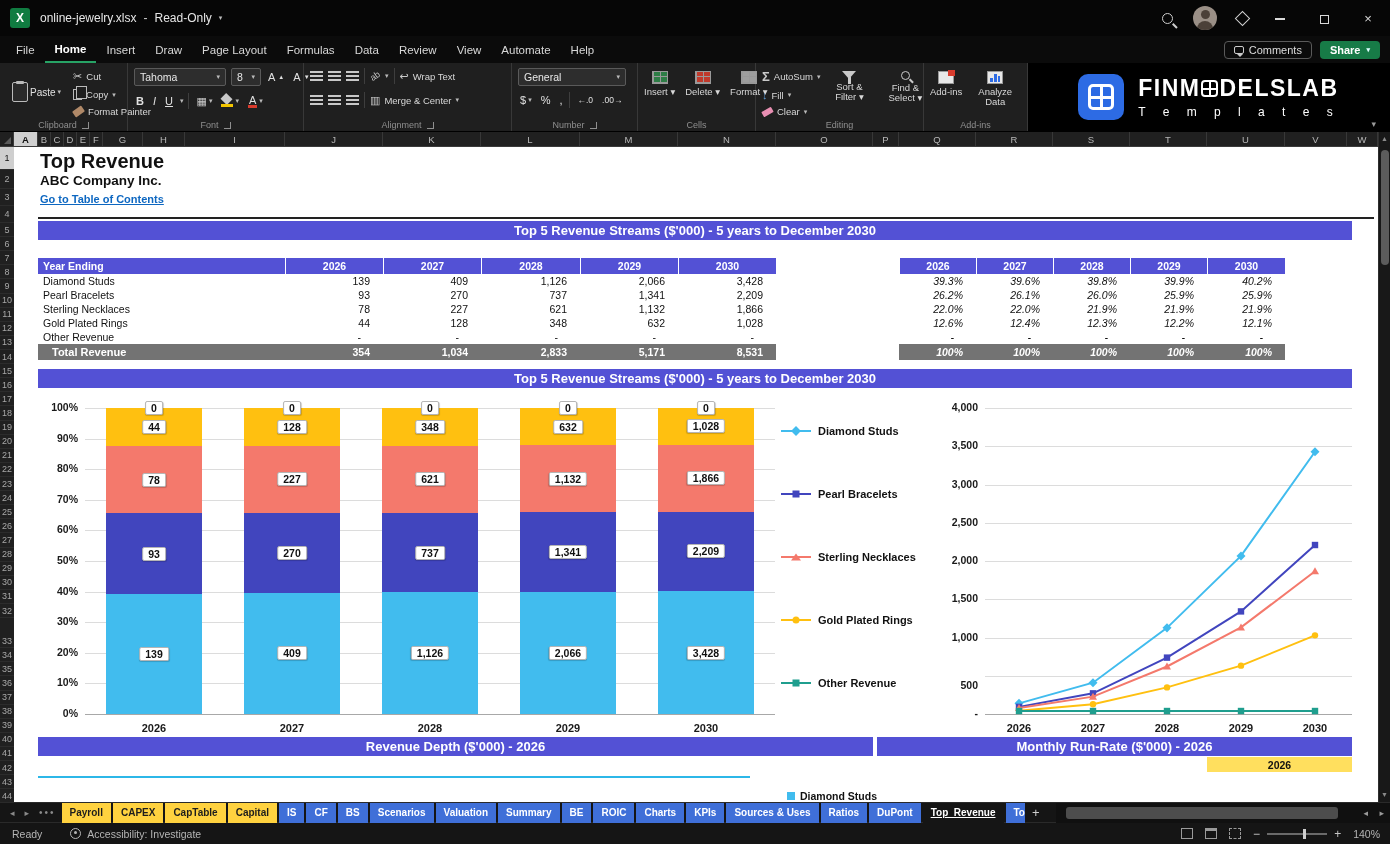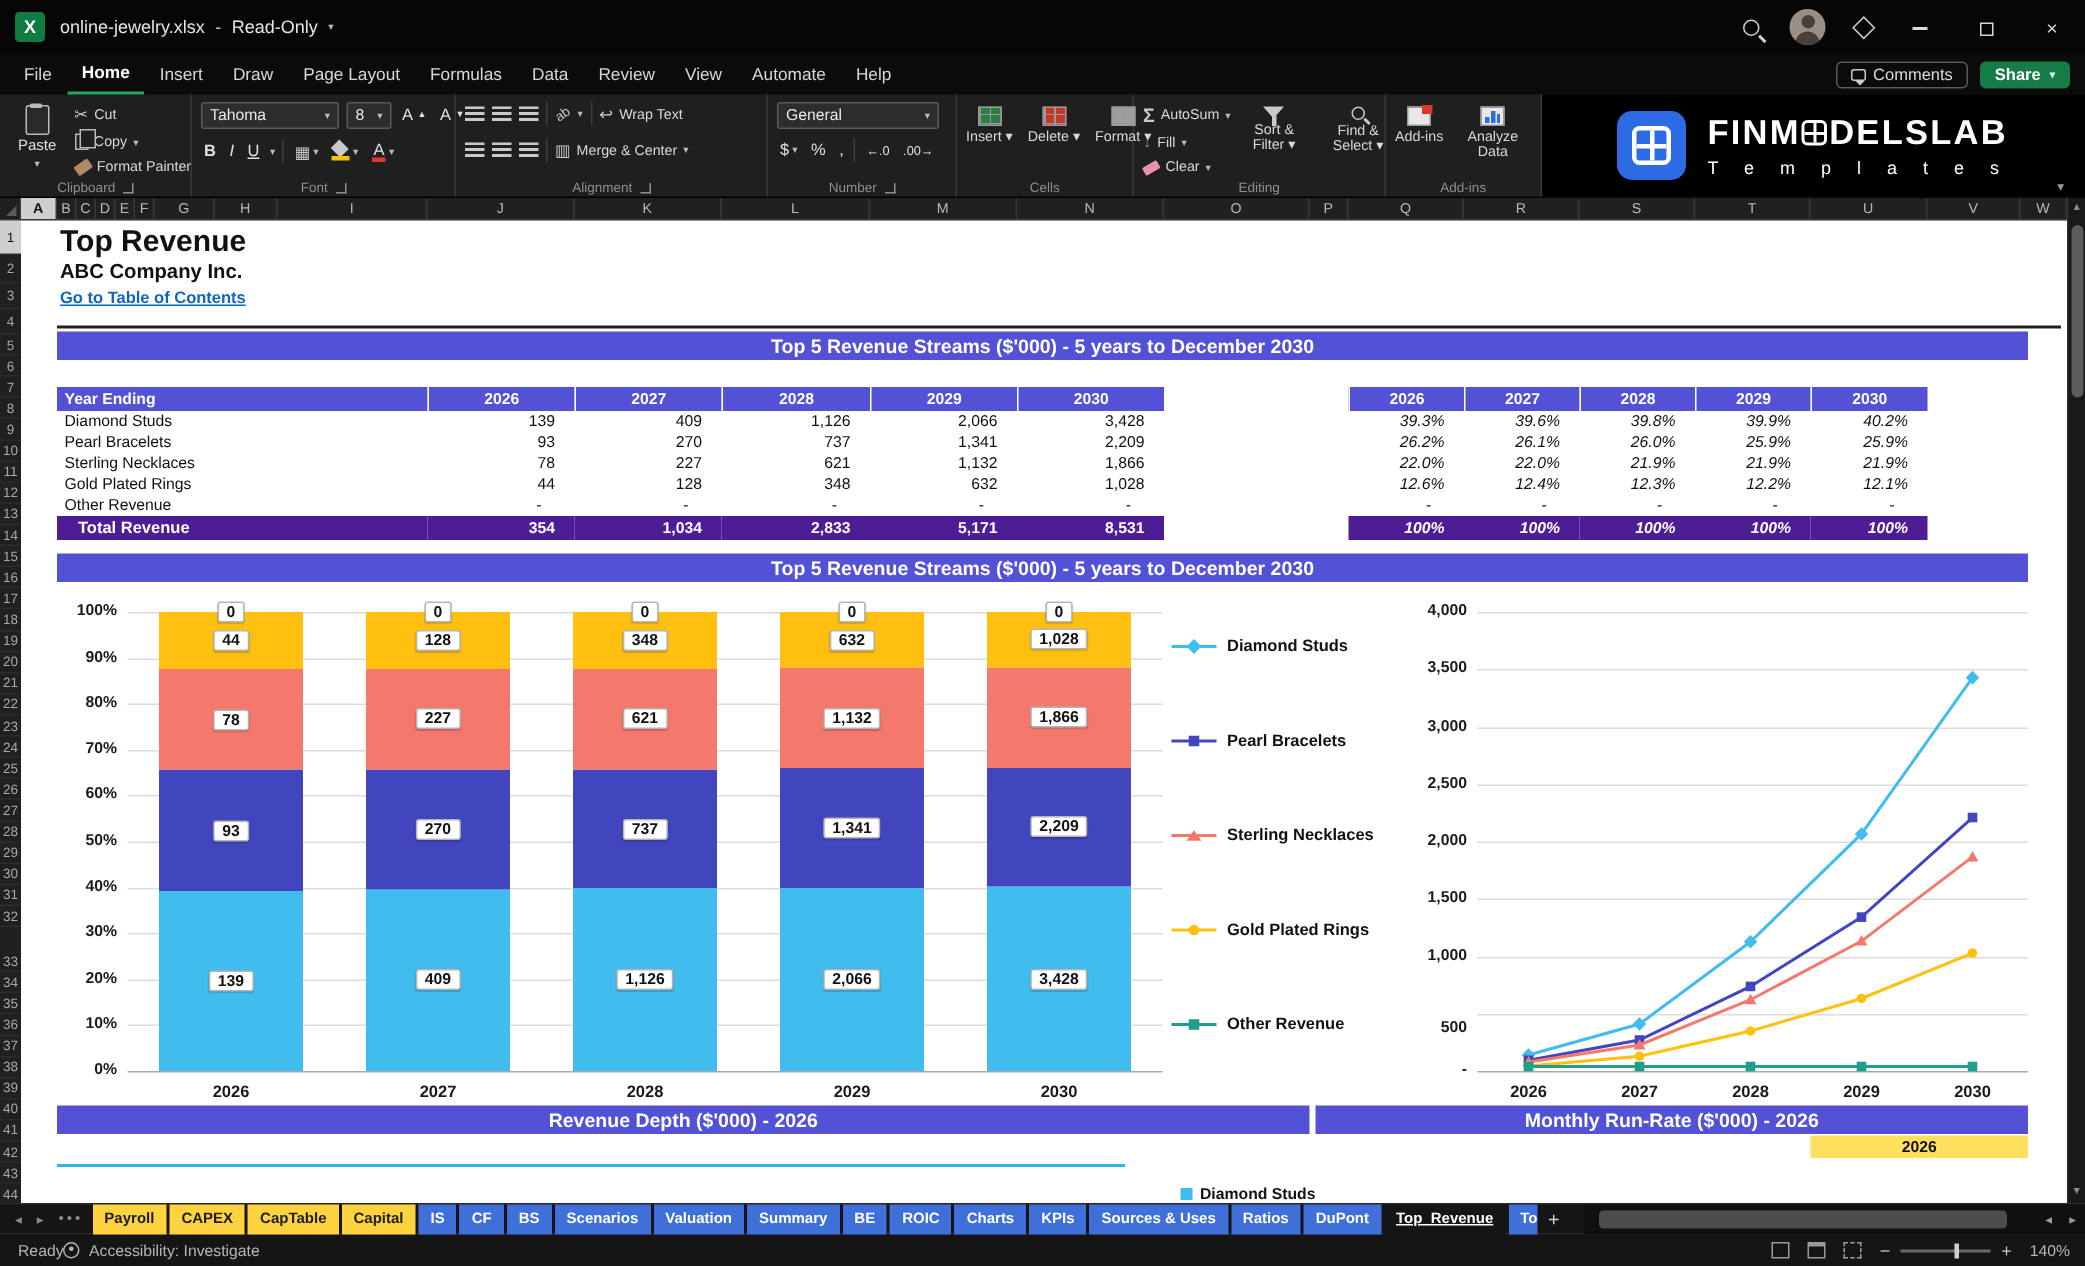--- a/index.html
+++ b/index.html
@@ -44,21 +44,21 @@
   .hrow { display:flex; align-items:center; gap:5px; }
   .gap8 { gap:10px; }
   .sbtn { display:flex; align-items:center; gap:4px; font-size:9.5px; color:#d8d8d8; white-space:nowrap; cursor:pointer; }
   .tbtn { color:#e0e0e0; font-size:11px; display:flex; align-items:center; gap:2px; padding:0 2px; cursor:pointer; }
   .tbtn.b { font-weight:bold; } .tbtn.i { font-style:italic; } .tbtn.u { text-decoration:underline; }
   .sup { font-size:6px; margin-left:1px; }
   .combo { background:#2d2d2d; border:1px solid #5a5a5a; border-radius:2px; color:#e8e8e8; font-size:10.5px; padding:1px 5px; display:flex; justify-content:space-between; align-items:center; height:18px; cursor:pointer; }
   .w92{width:92px;} .w30{width:30px;} .w106{width:108px;}
   .sep { width:1px; height:16px; background:#3e3e3e; }
   .gi { color:#c9c9c9; font-size:11px; }
-  .paste { display:flex; flex-direction:column; align-items:center; gap:2px; font-size:10px; color:#e0e0e0; padding:2px 6px; cursor:pointer; }
+  .paste { display:flex; flex-direction:row; align-items:center; gap:2px; font-size:10px; color:#e0e0e0; padding:2px 6px; cursor:pointer; }
   .ic-clipboard { width:16px; height:20px; border:1.4px solid #bbb; border-radius:2px; position:relative; background:#2a2a2a; }
   .ic-clipboard::after { content:""; position:absolute; width:8px; height:3px; background:#bbb; left:2.5px; top:-2px; border-radius:1px; }
   .ic-copy { width:9px; height:11px; border:1.2px solid #bbb; position:relative; }
   .ic-copy::after { content:""; position:absolute; width:9px; height:11px; border:1.2px solid #bbb; left:2px; top:-4px; background:#1f1f1f; }
   .ic-brush { width:11px; height:7px; background:#b08968; transform:rotate(-35deg); border-radius:1px; }
   .ic-fill { width:12px; height:12px; position:relative; }
   .ic-fill::before { content:""; position:absolute; width:9px; height:8px; background:#c9c9c9; transform:rotate(45deg); left:1px; top:0; }
   .ic-fill::after { content:""; position:absolute; bottom:0; left:0; width:12px; height:3px; background:#F3C500; }
   .ic-fontcolor { font-size:11px; color:#e0e0e0; border-bottom:3px solid #D83B2D; line-height:10px; padding:0 1px; }
   .ic-al { width:13px; height:10px; background:repeating-linear-gradient(to bottom,#c8c8c8 0 2px,transparent 2px 4px); }
@@ -113,21 +113,21 @@
   .tbl-right { left:899px; top:111px; }
   .trow { display:flex; height:14px; }
   .trow.thead, .trow.total { height:16px; }
   .c { height:100%; display:flex; align-items:center; font-size:10.5px; color:#111; }
   .hcell { background:#5351D5; color:#fff; font-weight:bold; }
   .ycell { justify-content:center; border-left:1px solid #fff; }
   .lblc { padding-left:5px; }
   .numc { justify-content:flex-end; padding-right:13px; }
   .numc.dash { padding-right:22px; }
   .pctc { font-style:italic; }
-  .trow.total .c { background:#4c1d95; color:#fff; font-weight:bold; }
+  .trow.total .c { background:#737373; color:#fff; font-weight:bold; }
   .tlabel { padding-left:14px; font-size:11px; }
 
   .ytick { position:absolute; font-size:10.5px; font-weight:bold; color:#1a1a1a; text-align:right; }
   .gridline { position:absolute; height:1px; background:#dcdcdc; }
   .gridline.axis { background:#a8a8a8; }
   .xlabel { position:absolute; font-size:11px; font-weight:bold; color:#1a1a1a; text-align:center; }
   .bar { position:absolute; }
   .seg { position:absolute; left:0; right:0; }
   .bar-label { position:absolute; left:50%; top:50%; transform:translate(-50%,-50%); background:#fff; border:1px solid #b5b5b5; border-radius:2px; font-size:10.5px; font-weight:bold; color:#111; padding:0 5px; height:14px; line-height:13px; box-shadow:0 1px 1px rgba(0,0,0,.18); white-space:nowrap; }
   .zero-label { position:absolute; top:-7px; left:50%; transform:translateX(-50%); background:#fff; border:1px solid #b5b5b5; border-radius:2px; font-size:10.5px; font-weight:bold; color:#111; padding:0 5px; height:14px; line-height:13px; box-shadow:0 1px 1px rgba(0,0,0,.18); }
@@ -162,21 +162,21 @@
   .sheet-tab.partial { max-width:20px; overflow:hidden; padding:0 0 0 8px; }
   .tab-plus, .tab-menu { color:#cfcfcf; font-size:13px; padding:0 5px; cursor:pointer; }
   .hscroll { position:absolute; left:1056px; right:0; top:0; height:20px; background:#101010; }
   .hthumb { position:absolute; left:10px; top:4px; width:272px; height:12px; background:#4d4d4d; border-radius:3px; cursor:pointer; }
   .harr { position:absolute; top:0; height:20px; line-height:20px; color:#9a9a9a; font-size:9px; cursor:pointer; }
   .harr.l { right:22px; } .harr.r { right:6px; }
 
   
   .statusbar { height:22px; background:#151515; border-top:1px solid #2a2a2a; display:flex; align-items:center; color:#b5b5b5; font-size:10.5px; }
   .sb-ready { margin-left:12px; }
-  .sb-acc { display:flex; align-items:center; gap:6px; cursor:pointer; }
+  .sb-acc { margin-left:28px; display:flex; align-items:center; gap:6px; cursor:pointer; }
   .ic-acc { width:11px; height:11px; border:1.3px solid #b5b5b5; border-radius:50%; position:relative; }
   .ic-acc::after { content:""; position:absolute; width:3px; height:3px; border-radius:50%; background:#b5b5b5; left:2.8px; top:1.5px; }
   .sb-right { margin-left:auto; display:flex; align-items:center; gap:12px; padding-right:10px; }
   .sb-ic { width:12px; height:11px; border:1.3px solid #9a9a9a; cursor:pointer; }
   .sb-ic.pl { border-top-width:3px; }
   .sb-ic.pb { border-style:dashed; border-width:1px; }
   .zoom { display:flex; align-items:center; gap:7px; }
   .zoom-track { width:60px; height:2px; background:#6a6a6a; position:relative; cursor:pointer; }
   .zoom-thumb { position:absolute; left:36px; top:-4px; width:3px; height:10px; background:#cfcfcf; }
   .zoom-sign { font-size:12px; color:#c5c5c5; cursor:pointer; }

